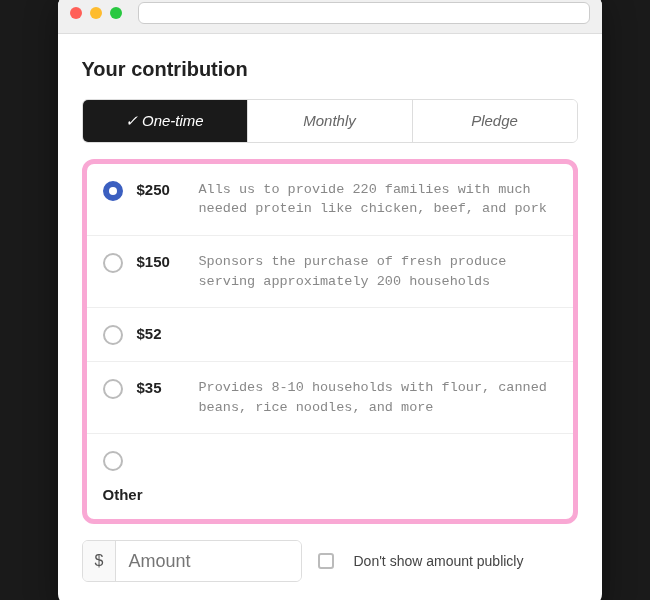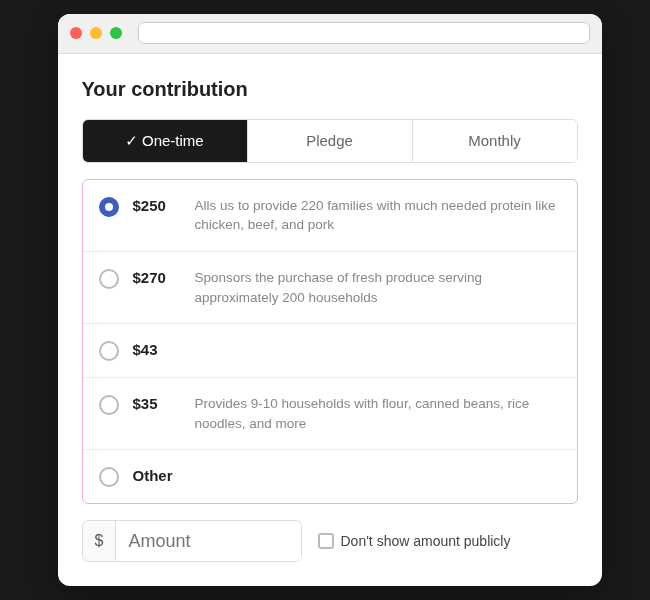--- a/index.html
+++ b/index.html
@@ -72,48 +72,50 @@
 
     .tab {
       flex: 1;
       padding: 12px 8px;
       font-size: 15px;
       cursor: pointer;
       background: #fff;
       color: #666;
       border: none;
       border-right: 1px solid #ddd;
+      font-style: italic;
     }
 
     .tab:last-child { border-right: none; }
 
     .tab.active {
       background: #1a1a1a;
       color: #fff;
       font-weight: 500;
     }
 
     .options-list {
-      border: 1px solid #f9a8d4;
-      border-radius: 6px;
+      border: 5px solid #f9a8d4;
+      border-radius: 12px;
       overflow: hidden;
       margin-bottom: 16px;
     }
 
     .option-row {
       display: flex;
       align-items: flex-start;
       padding: 16px 16px;
       border-bottom: 1px solid #eee;
       cursor: pointer;
       gap: 14px;
     }
 
     .option-row:last-child {
       border-bottom: none;
+      flex-direction: column;
     }
 
     .radio-outer {
       width: 20px;
       height: 20px;
       border-radius: 50%;
       border: 2px solid #bbb;
       display: flex;
       align-items: center;
       justify-content: center;
@@ -139,20 +141,21 @@
       color: #222;
       min-width: 48px;
       flex-shrink: 0;
       padding-top: 1px;
     }
 
     .option-desc {
       font-size: 13.5px;
       color: #888;
       line-height: 1.45;
+      font-family: Liberation Mono, monospace;
     }
 
     .amount-row {
       display: flex;
       align-items: center;
       gap: 16px;
     }
 
     .amount-input-wrap {
       display: flex;
@@ -181,21 +184,21 @@
       padding: 0 12px;
       font-size: 18px;
       color: #aaa;
       flex: 1;
       height: 100%;
     }
 
     .checkbox-row {
       display: flex;
       align-items: flex-start;
-      gap: 7px;
+      gap: 20px;
     }
 
     .checkbox-box {
       width: 16px;
       height: 16px;
       border: 2px solid #bbb;
       border-radius: 3px;
       flex-shrink: 0;
       background: #fff;
     }
@@ -214,49 +217,49 @@
     <div class="traffic-light traffic-min"></div>
     <div class="traffic-light traffic-max"></div>
     <div class="url-bar"></div>
   </div>
 
   <div class="content">
     <div class="page-title">Your contribution</div>
 
     <div class="tabs">
       <button class="tab active">✓ One-time</button>
+      <button class="tab">Monthly</button>
       <button class="tab">Pledge</button>
-      <button class="tab">Monthly</button>
     </div>
 
     <div class="options-list">
 
       <div class="option-row">
         <div class="radio-outer selected">
           <div class="radio-inner"></div>
         </div>
         <div class="option-label">$250</div>
         <div class="option-desc">Alls us to provide 220 families with much needed protein like chicken, beef, and pork</div>
       </div>
 
       <div class="option-row">
         <div class="radio-outer"></div>
-        <div class="option-label">$270</div>
+        <div class="option-label">$150</div>
         <div class="option-desc">Sponsors the purchase of fresh produce serving approximately 200 households</div>
       </div>
 
       <div class="option-row">
         <div class="radio-outer"></div>
-        <div class="option-label">$43</div>
+        <div class="option-label">$52</div>
       </div>
 
       <div class="option-row">
         <div class="radio-outer"></div>
         <div class="option-label">$35</div>
-        <div class="option-desc">Provides 9-10 households with flour, canned beans, rice noodles, and more</div>
+        <div class="option-desc">Provides 8-10 households with flour, canned beans, rice noodles, and more</div>
       </div>
 
       <div class="option-row">
         <div class="radio-outer"></div>
         <div class="option-label">Other</div>
       </div>
 
     </div>
 
     <div class="amount-row">

